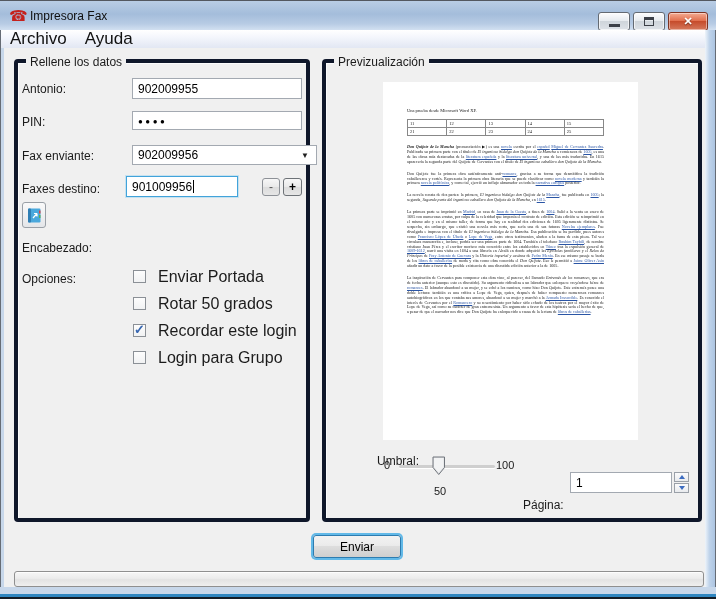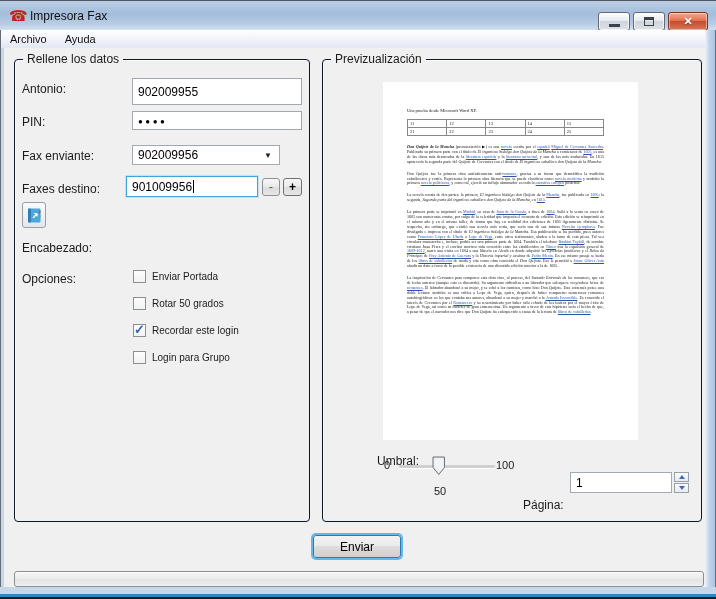--- a/index.html
+++ b/index.html
@@ -33,34 +33,34 @@
     box-shadow:inset 0 0 0 1px rgba(255,255,255,.45);
   }
   .ic-min{ width:11px; height:3px; background:#3c4048; margin-top:8px; }
   .ic-max{ width:10px; height:9px; border:1px solid #3c4048; border-top-width:3px; background:transparent; }
   .ic-close{ color:#fff; font-size:11px; font-weight:bold; text-shadow:0 1px 1px rgba(0,0,0,.45); line-height:1; }
 
   
   .menubar{
     position:absolute; left:1px; top:30px; width:714px; height:18px;
     background:linear-gradient(180deg,#ffffff 0%,#f4f6fc 40%,#e2e7f3 100%);
-    display:flex; align-items:center; font-size:11px; color:#111;
+    display:flex; align-items:center; font-size:17px; color:#111;
   }
   .menu-item{ padding:0 9px; height:18px; line-height:18px; }
 
   
   .client{
     position:absolute; left:4px; top:48px; width:701px; height:539px;
     background:#f0f0f0;
   }
   
   .abs{ position:absolute; }
 
   .groupbox{
-    position:absolute; border:1px solid #0f172a; border-radius:4px;
+    position:absolute; border:4px solid #0f172a; border-radius:4px;
     box-shadow:inset 1px 1px 0 rgba(255,255,255,.7);
   }
   .legend{
     position:absolute; top:-8px; left:8px; background:#f0f0f0; padding:0 4px;
     font-size:12px; color:#1b1b1b; white-space:nowrap;
   }
 
   .flabel{ font-size:12px; color:#1b1b1b; }
 
   .textbox{
@@ -85,21 +85,21 @@
 
   .toolbtn{
     border:1px solid #9aa0a7; border-radius:3px; background:linear-gradient(180deg,#fafafa,#e4e6e9);
     display:flex; align-items:center; justify-content:center;
   }
 
   .cb-row{ display:flex; align-items:center; margin-bottom:14px; height:13px; }
   .cb-box{ width:13px; height:13px; border:1px solid #8b9096; background:linear-gradient(180deg,#fdfdfd,#f1f2f3); position:relative; }
   .cb-check{ position:absolute; left:0px; top:-3px; font-size:13px; font-weight:bold; color:#3767b1; display:none;}
   .cb-box.checked .cb-check{ display:block; }
-  .cb-label{ margin-left:6px; font-size:10px; color:#1b1b1b; white-space:nowrap; }
+  .cb-label{ margin-left:12px; font-size:16px; color:#1b1b1b; white-space:nowrap; }
 
   
   .page{ position:absolute; background:#fff; overflow:hidden; }
   .doc{ position:absolute; left:24px; top:26px; width:197px; color:#1a1a1a; }
   .doc-intro{ font-family:"Liberation Serif", serif; font-size:4.5px; margin-bottom:6px; }
   .doc-table{ border:0.5px solid #888; border-collapse:collapse; width:197px; margin-bottom:9px; }
   .doc-table .trow{ display:flex; border-bottom:0.5px solid #888; }
   .doc-table .trow:last-child{ border-bottom:none; }
   .doc-table .tcell{ flex:1; border-right:0.5px solid #888; font-family:"Liberation Serif", serif; font-size:4.5px; line-height:7px; padding-left:2px; }
   .doc-table .tcell:last-child{ border-right:none; }
@@ -166,37 +166,37 @@
     <span class="menu-item">Ayuda</span>
   </div>
 
   <div class="client"></div>
 
   <div class="groupbox" style="left:14px; top:59px; width:296px; height:463px;">
     <span class="legend">Rellene los datos</span>
   </div>
 
   <span class="abs flabel" style="left:22px; top:82px;">Antonio:</span>
-  <div class="abs textbox" style="left:132px; top:78px; width:170px; height:27px;">
+  <div class="abs textbox" style="left:132px; top:78px; width:170px; height:21px;">
     <span>902009955</span>
   </div>
 
   <span class="abs flabel" style="left:22px; top:115px;">PIN:</span>
   <div class="abs textbox" style="left:132px; top:111px; width:170px; height:19px;">
     <span class="pin-dots">●●●●</span>
   </div>
 
   <span class="abs flabel" style="left:22px; top:149px;">Fax enviante:</span>
-  <div class="abs combo" style="left:132px; top:145px; width:148px; height:20px;">
+  <div class="abs combo" style="left:132px; top:145px; width:185px; height:20px;">
     <span>902009956</span>
     <span class="chev">▼</span>
   </div>
 
   <span class="abs flabel" style="left:22px; top:182px;">Faxes destino:</span>
-  <div class="abs textbox focused" style="left:126px; top:176px; width:132px; height:21px;">
+  <div class="abs textbox focused" style="left:126px; top:176px; width:112px; height:21px;">
     <span>901009956</span>
     <span class="caret"></span>
   </div>
   <div class="abs smallbtn" style="left:262px; top:178px; width:18px; height:18px;">-</div>
   <div class="abs smallbtn plus" style="left:283px; top:178px; width:19px; height:18px;">+</div>
 
   <div class="abs toolbtn" style="left:22px; top:202px; width:24px; height:26px;">
     <svg width="17" height="17" viewBox="0 0 17 17">
       <rect x="2" y="1.5" width="12.5" height="14" rx="1.2" fill="#4aa8dc"></rect>
       <rect x="2" y="1.5" width="3" height="14" rx="1" fill="#2f7fb5"></rect>

